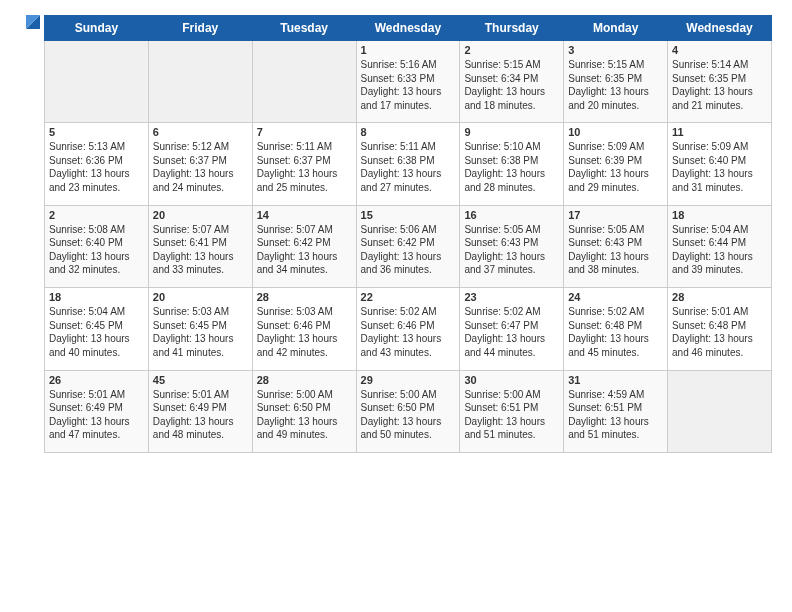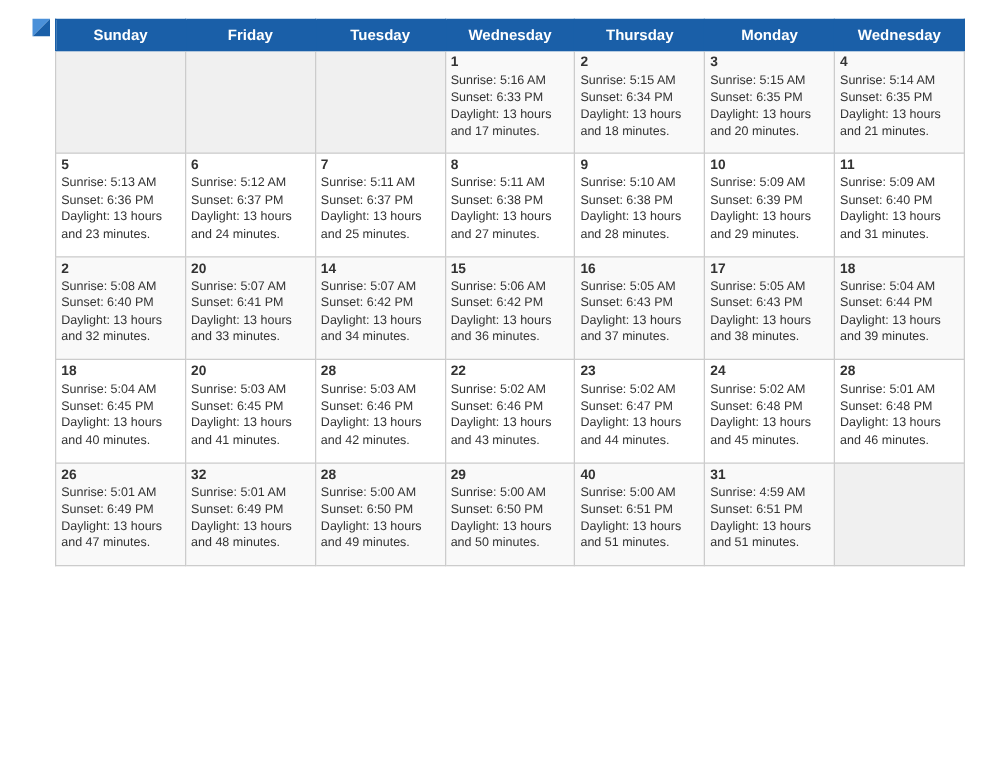--- a/index.html
+++ b/index.html
@@ -232,33 +232,33 @@
             <span class="day-number">28</span>
             <div class="cell-info">Sunrise: 5:01 AM<br>Sunset: 6:48 PM<br>Daylight: 13 hours<br>and 46 minutes.</div>
           </td>
         </tr>
         <tr>
           <td>
             <span class="day-number">26</span>
             <div class="cell-info">Sunrise: 5:01 AM<br>Sunset: 6:49 PM<br>Daylight: 13 hours<br>and 47 minutes.</div>
           </td>
           <td>
-            <span class="day-number">32</span>
+            <span class="day-number">45</span>
             <div class="cell-info">Sunrise: 5:01 AM<br>Sunset: 6:49 PM<br>Daylight: 13 hours<br>and 48 minutes.</div>
           </td>
           <td>
             <span class="day-number">28</span>
             <div class="cell-info">Sunrise: 5:00 AM<br>Sunset: 6:50 PM<br>Daylight: 13 hours<br>and 49 minutes.</div>
           </td>
           <td>
             <span class="day-number">29</span>
             <div class="cell-info">Sunrise: 5:00 AM<br>Sunset: 6:50 PM<br>Daylight: 13 hours<br>and 50 minutes.</div>
           </td>
           <td>
-            <span class="day-number">40</span>
+            <span class="day-number">30</span>
             <div class="cell-info">Sunrise: 5:00 AM<br>Sunset: 6:51 PM<br>Daylight: 13 hours<br>and 51 minutes.</div>
           </td>
           <td>
             <span class="day-number">31</span>
             <div class="cell-info">Sunrise: 4:59 AM<br>Sunset: 6:51 PM<br>Daylight: 13 hours<br>and 51 minutes.</div>
           </td>
           <td class="empty-cell"></td>
         </tr>
       </tbody>
   </table>

